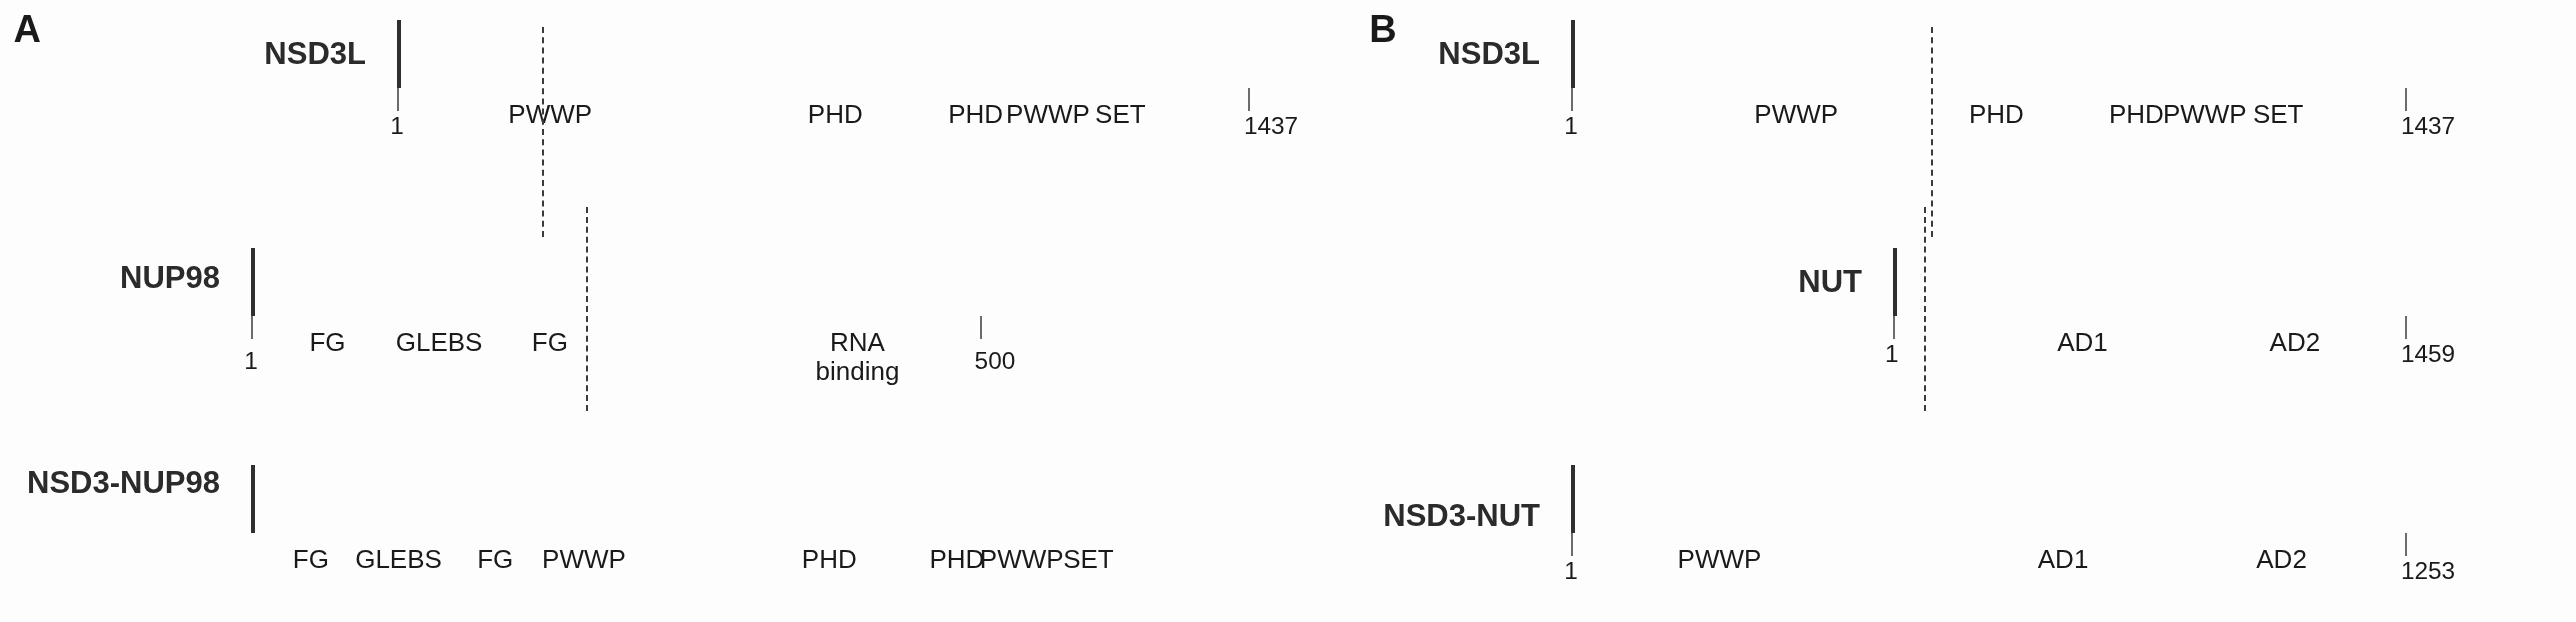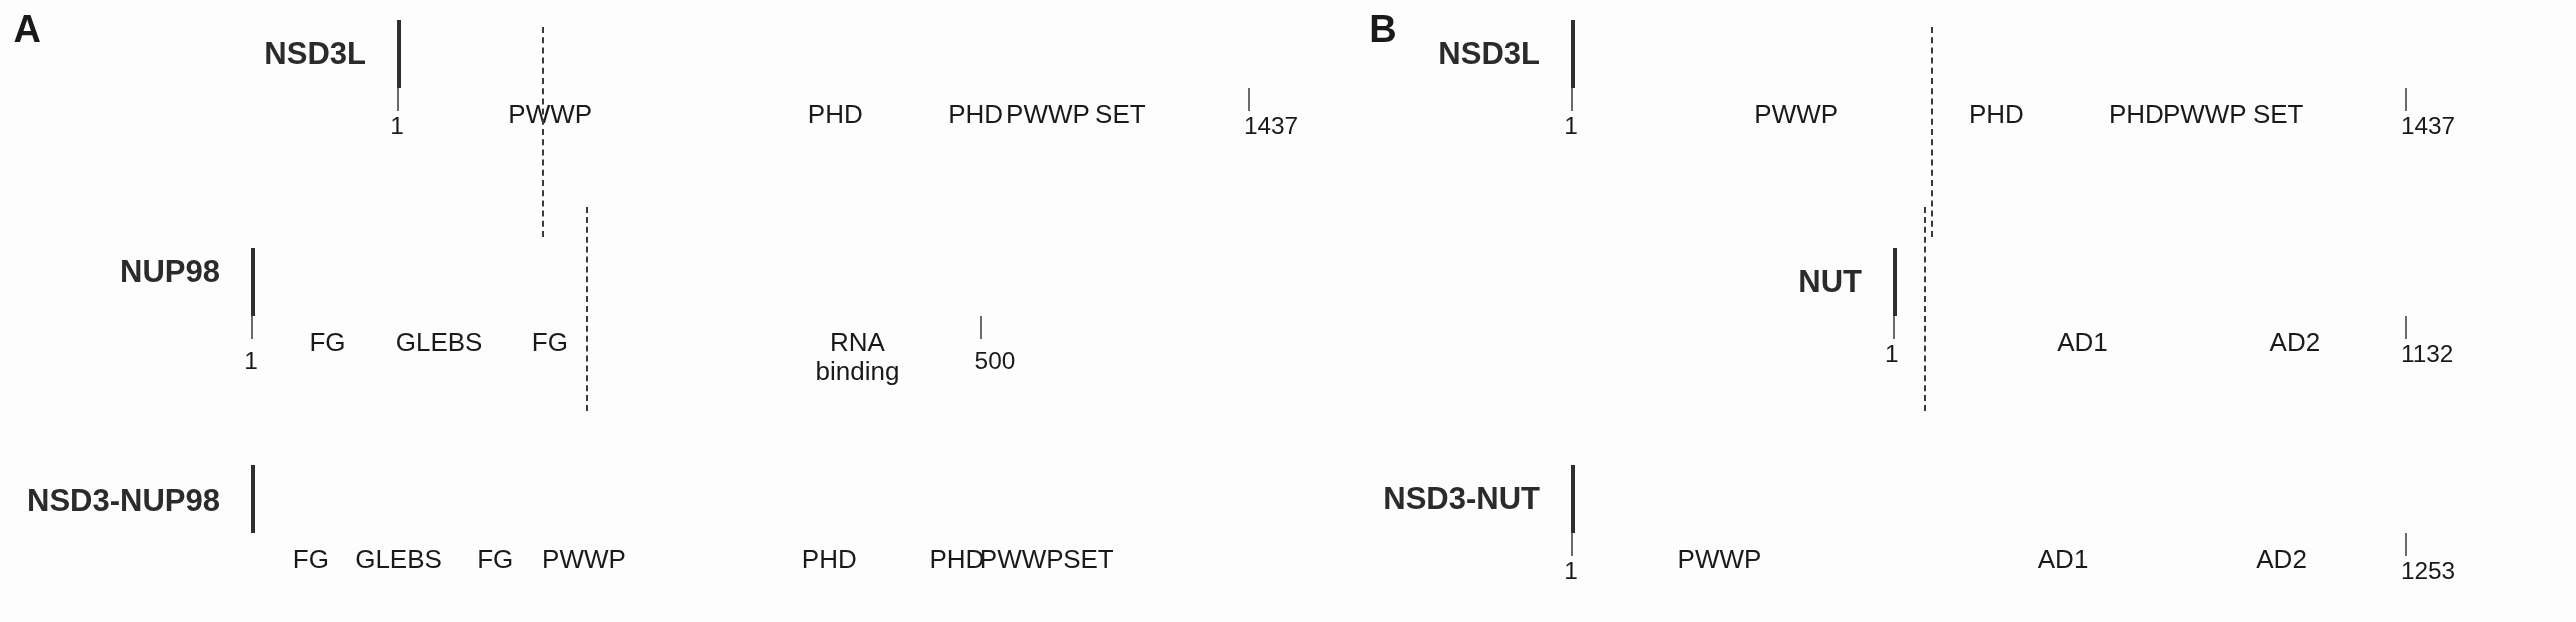--- a/index.html
+++ b/index.html
@@ -141,21 +141,21 @@
           <div class="dom-label" style="left: 18%; top: 80px;">PWWP</div>
           <div class="dom-label" style="left: 51.5%; top: 80px;">PHD</div>
           <div class="dom-label" style="left: 68%; top: 80px;">PHD</div>
           <div class="dom-label" style="left: 76.5%; top: 80px;">PWWP</div>
           <div class="dom-label" style="left: 85%; top: 80px;">SET</div>
         </div>
       <div class="dashline" id="a-t0-dash" style="top: 6.8px; height: 210px; left: 17%;"></div>
     </div>
 
     <div class="track" id="a-t1" style="left:251px; top:248px; width:729px;">
-      <div class="track-label" style="top:24px;">NUP98</div>
+      <div class="track-label" style="top:30px;">NUP98</div>
       <div class="bar" id="a-t1-bar">
           <div class="seg" style="left: 0%; width: 21%; background: rgb(67, 207, 208);"></div>
           <div class="seg bordered" style="left: 21%; width: 9.5%; background: rgb(15, 163, 171);"></div>
           <div class="seg bordered" style="left: 30.5%; width: 24%; background: rgb(67, 207, 208);"></div>
           <div class="seg" style="left: 54.5%; width: 26%; background: rgb(6, 161, 172);"></div>
           <div class="seg bordered" style="left: 80.5%; width: 5.5%; background: rgb(110, 241, 247);"></div>
           <div class="seg" style="left: 86%; width: 14%; background: rgb(6, 161, 172);"></div>
         </div>
       <div class="axis-tick" style="left:0px; top:68px; height:23px;"></div>
       <div class="axis-tick" style="left:100%; top:68px; height:23px;"></div>
@@ -164,21 +164,21 @@
       <div id="a-t1-labels">
           <div class="dom-label" style="left: 10.5%; top: 80px;">FG</div>
           <div class="dom-label" style="left: 25.8%; top: 80px;">GLEBS</div>
           <div class="dom-label" style="left: 41%; top: 80px;">FG</div>
           <div class="dom-label" style="left: 83.2%; top: 80px;">RNA<br>binding</div>
         </div>
       <div class="dashline" id="a-t1-dash" style="top: -41px; height: 204px; left: 46%;"></div>
     </div>
 
     <div class="track" id="a-t2" style="left:251px; top:465px; width:997px;">
-      <div class="track-label" style="top:36px;">NSD3-NUP98</div>
+      <div class="track-label" style="top:18px;">NSD3-NUP98</div>
       <div class="bar" id="a-t2-bar">
           <div class="seg" style="left: 0%; width: 12%; background: rgb(67, 207, 208);"></div>
           <div class="seg bordered" style="left: 12%; width: 5.6%; background: rgb(15, 163, 171);"></div>
           <div class="seg bordered" style="left: 17.6%; width: 13.9%; background: rgb(67, 207, 208);"></div>
           <div class="seg bordered" style="left: 31.5%; width: 3.1%; background: rgb(18, 166, 59);"></div>
           <div class="seg" style="left: 34.6%; width: 20.2%; background: rgb(77, 224, 106);"></div>
           <div class="seg bordered" style="left: 54.8%; width: 1.6%; background: rgb(248, 16, 42);"></div>
           <div class="seg" style="left: 56.4%; width: 0.6%; background: rgb(77, 224, 106);"></div>
           <div class="seg bordered" style="left: 57%; width: 1.6%; background: rgb(248, 16, 42);"></div>
           <div class="seg" style="left: 58.6%; width: 0.7%; background: rgb(77, 224, 106);"></div>
@@ -253,30 +253,30 @@
       <div class="bar" id="b-t1-bar">
           <div class="seg" style="left: 0%; width: 31%; background: rgb(247, 169, 166);"></div>
           <div class="seg bordered" style="left: 31%; width: 12%; background: rgb(244, 129, 127);"></div>
           <div class="seg bordered" style="left: 43%; width: 26.5%; background: rgb(247, 169, 166);"></div>
           <div class="seg bordered" style="left: 69.5%; width: 18%; background: rgb(251, 212, 210);"></div>
           <div class="seg" style="left: 87.5%; width: 12.5%; background: rgb(247, 169, 166);"></div>
         </div>
       <div class="axis-tick" style="left:0px; top:68px; height:23px;"></div>
       <div class="axis-tick" style="left:100%; top:68px; height:23px;"></div>
       <div class="endpoint" style="left:-8.1px; top:92px;">1</div>
-      <div class="endpoint" style="left:100%; top:92px; transform:translateX(-4.1px);">1132</div>
+      <div class="endpoint" style="left:100%; top:92px; transform:translateX(-4.1px);">1459</div>
       <div id="b-t1-labels">
           <div class="dom-label" style="left: 37%; top: 80px;">AD1</div>
           <div class="dom-label" style="left: 78.5%; top: 80px;">AD2</div>
         </div>
       <div class="dashline" id="b-t1-dash" style="top: -41px; height: 204px; left: 6%;"></div>
     </div>
 
     <div class="track" id="b-t2" style="left:214px; top:465px; width:834px;">
-      <div class="track-label" style="top:34px;margin-left:36px;">NSD3-NUT</div>
+      <div class="track-label" style="top:51px;margin-left:36px;">NSD3-NUT</div>
       <div class="bar" id="b-t2-bar">
           <div class="seg" style="left: 0%; width: 14.5%; background: rgb(77, 224, 106);"></div>
           <div class="seg bordered" style="left: 14.5%; width: 6.3%; background: rgb(18, 166, 59);"></div>
           <div class="seg bordered" style="left: 20.8%; width: 16.7%; background: rgb(77, 224, 106);"></div>
           <div class="seg bordered" style="left: 37.5%; width: 17.5%; background: rgb(247, 169, 166);"></div>
           <div class="seg bordered" style="left: 55%; width: 7.5%; background: rgb(244, 129, 127);"></div>
           <div class="seg bordered" style="left: 62.5%; width: 17%; background: rgb(247, 169, 166);"></div>
           <div class="seg bordered" style="left: 79.5%; width: 11.5%; background: rgb(251, 212, 210);"></div>
           <div class="seg" style="left: 91%; width: 9%; background: rgb(247, 169, 166);"></div>
         </div>

